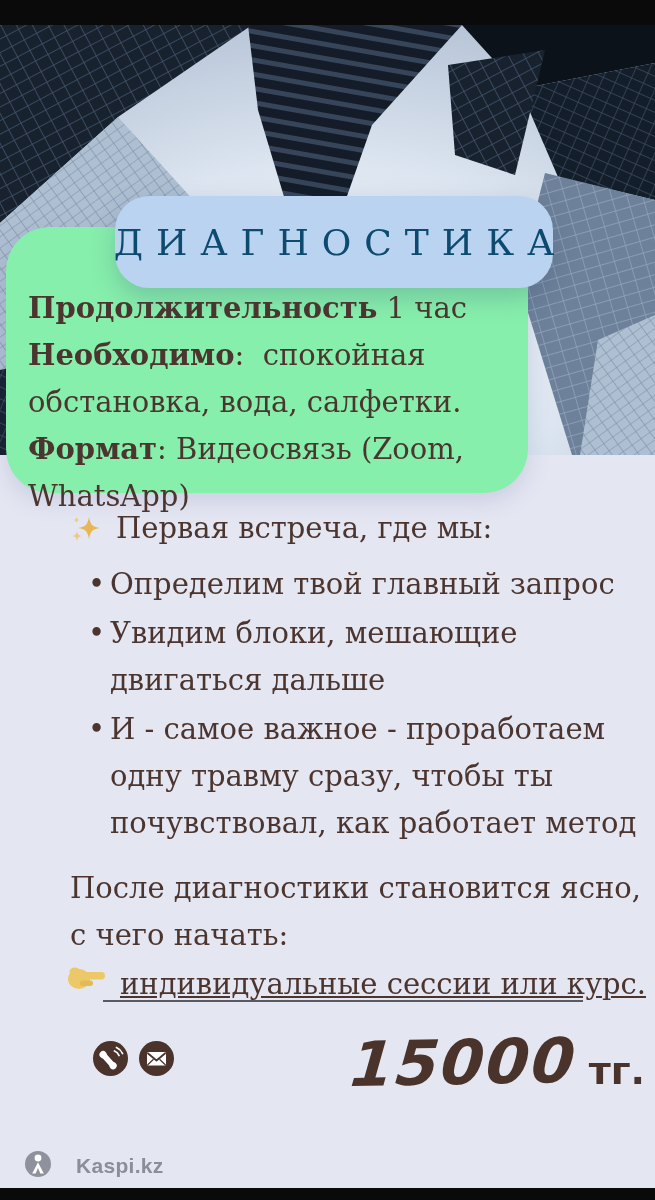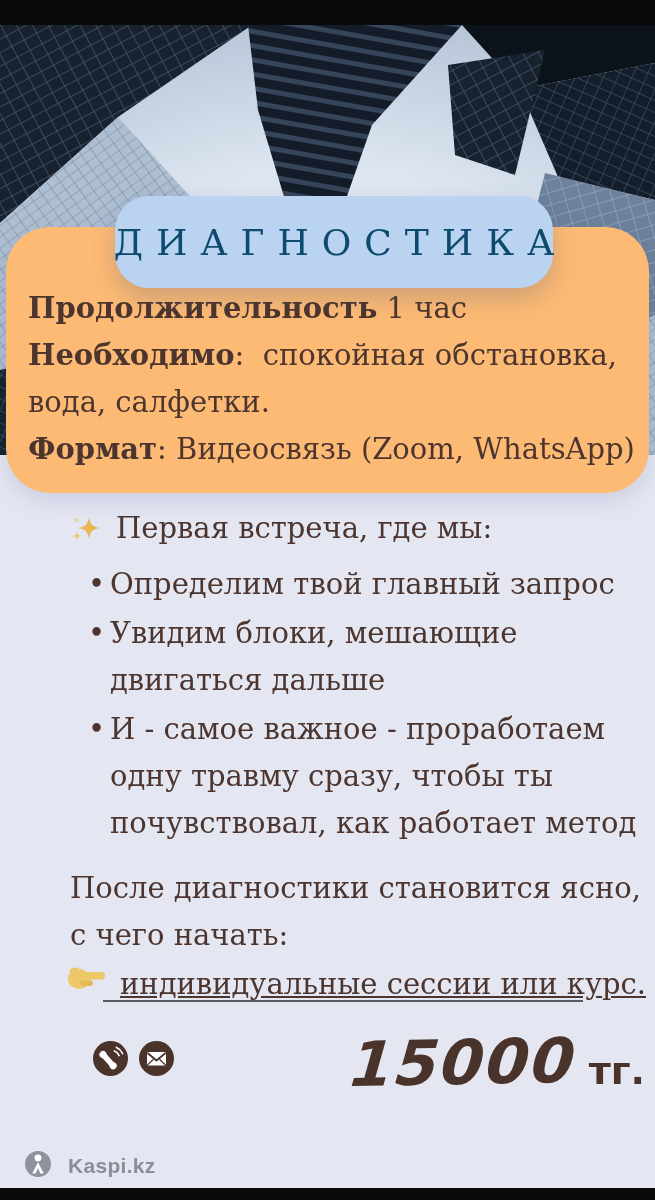--- a/index.html
+++ b/index.html
@@ -22,23 +22,23 @@
     display:flex;align-items:center;justify-content:center;
     box-shadow:0 10px 24px rgba(60,80,120,0.25);
     z-index:3;
   }
   .badge-label{
     color:#0c4a6e;font-size:36px;letter-spacing:13px;text-indent:13px;
     font-family:"DejaVu Serif", serif;
   }
 
   .card{
-    position:absolute;left:6px;top:227px;width:643px;height:266px;
+    position:absolute;left:6px;top:227px;width:522px;height:266px;
     box-sizing:border-box;
-    background:#fdba74;border-radius:44px;
+    background:#86efac;border-radius:44px;
     padding:58px 14px 0 22px;
     box-shadow:0 8px 22px rgba(90,100,150,0.18);
     z-index:2;
   }
   .card-line{margin:0;font-size:29px;line-height:47px;white-space:pre-wrap;}
   .card-line b{font-weight:bold;}
 
   .body-section{position:absolute;left:0;top:505px;width:655px;z-index:1;padding-left:32px;}
   .intro-row{display:flex;align-items:flex-start;margin:0 0 8px 36px;}
   .intro-row .icn{flex:0 0 auto;margin:6px 10px 0 0;}
@@ -69,21 +69,21 @@
   .price-amount{
     font-family:"DejaVu Sans", sans-serif;
     font-style:italic;font-weight:bold;font-size:62px;letter-spacing:2px;
     transform:skewX(-6deg) rotate(-1deg);display:inline-block;
   }
   .price-currency{
     font-family:"DejaVu Sans", sans-serif;
     font-weight:bold;font-size:38px;margin-left:12px;
   }
 
-  .kaspi{position:absolute;left:24px;top:1150px;display:flex;align-items:center;gap:16px;}
+  .kaspi{position:absolute;left:24px;top:1150px;display:flex;align-items:center;gap:24px;}
   .kaspi-label{
     font-family:"Liberation Sans", sans-serif;font-weight:bold;
     font-size:21px;color:#8b8e98;letter-spacing:0.3px;
   }
 </style>
 </head>
 <body>
 
 <div class="poster">
 

